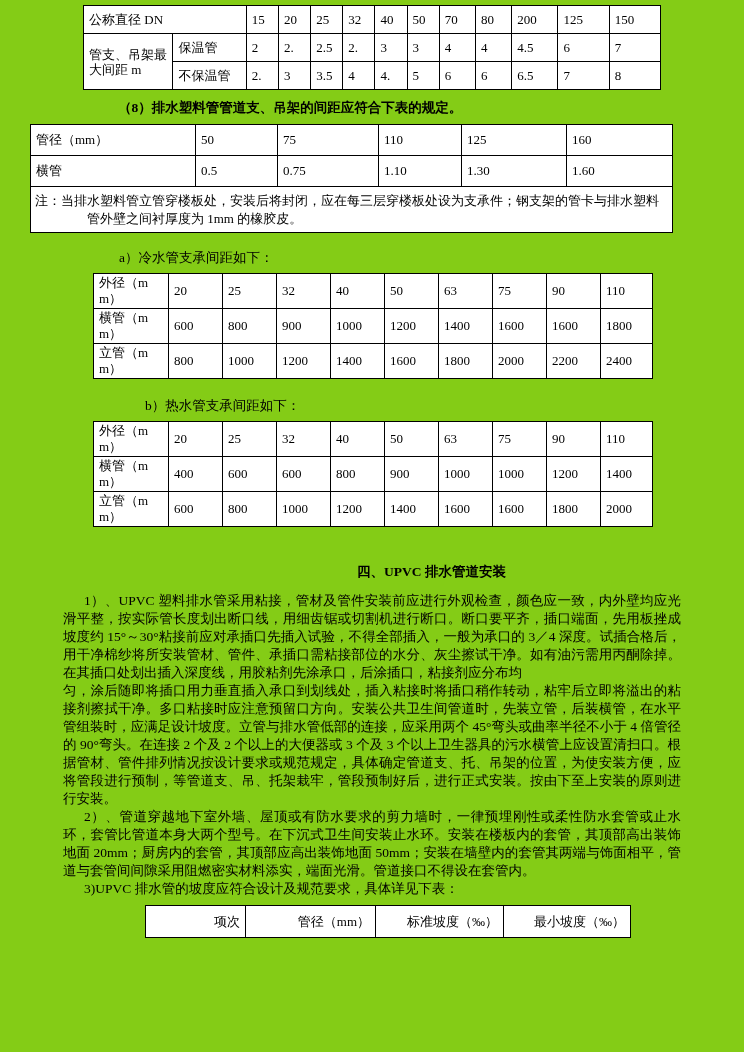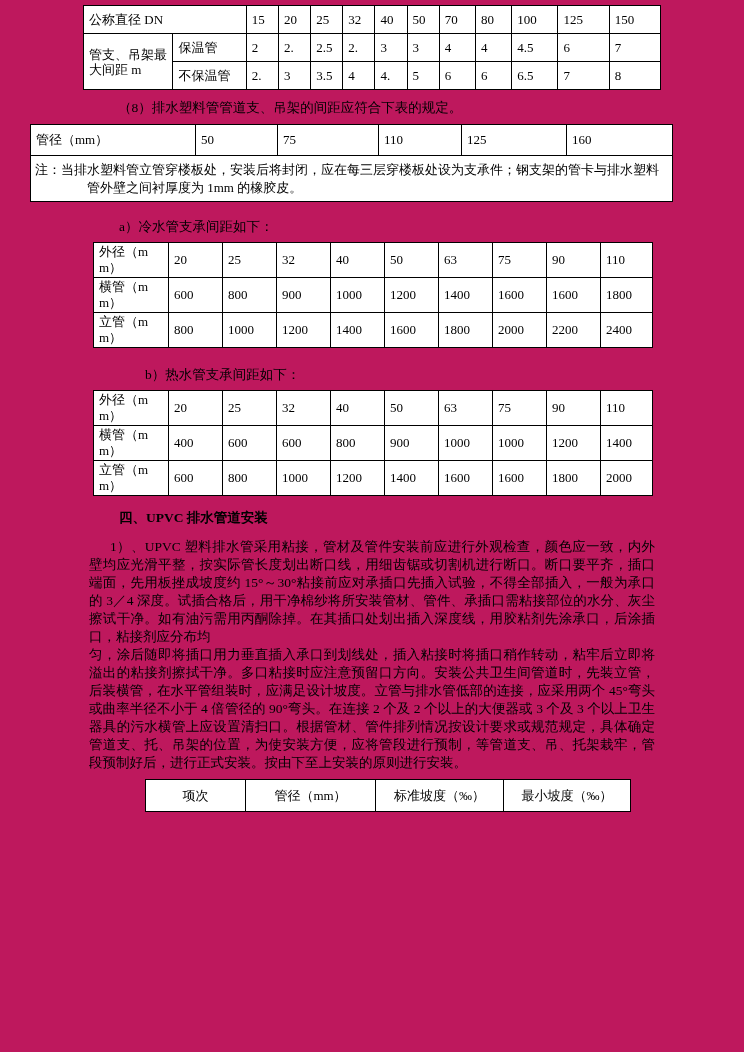--- a/index.html
+++ b/index.html
@@ -1,45 +1,45 @@
 <!DOCTYPE html>
 <html><head>
 <meta charset="utf-8">
 <style>
   * { margin:0; padding:0; box-sizing:border-box; }
   html,body { background:#888; }
   .page {
     position:relative; width:744px; height:1052px; margin:0 auto;
-    background:#be185d; color:#000; overflow:hidden;
+    background:#84cc16; color:#000; overflow:hidden;
     font-family:"Liberation Serif","DejaVu Serif",serif;
     font-size:13.5px;
   }
   table { border-collapse:collapse; table-layout:fixed; background:#fff; }
   td {
     border:1px solid #000; padding:1px 5px; font-size:13px; line-height:16px;
     vertical-align:middle; text-align:left; overflow:hidden; white-space:normal;
     word-break:break-all;
   }
   .t1 { margin:5px 0 0 83px; width:578px; }
   .t1 td { height:28px; }
   .t1 td.grp { line-height:15px; }
   .t2 { margin:7px 0 0 30px; width:642px; }
   .t2 td { height:31px; }
   .t2 td.note { height:46px; line-height:18px; padding-left:56px; text-indent:-52px; word-break:break-all; }
   .t3 { margin:6px 0 0 93px; width:559px; }
   .t3 td { height:26px; }
   .t5 { margin:7px 0 0 145px; width:485px; }
-  .t5 td { height:32px; text-align:center; }
+  .t5 td { height:32px; text-align:right; }
   .cap { line-height:18px; }
-  .p8  { margin:9px 0 0 118px; }
+  .p8  { margin:9px 0 0 118px;font-weight:bold; }
   .p9  { margin:24px 0 0 97px; }
   .pa  { margin:16px 0 0 119px; }
   .pb  { margin:18px 0 0 145px;font-family:Liberation Serif, serif; }
-  .sec { margin:13px 0 0 119px; font-weight:bold; }
-  .para { margin:0 89px; text-align:justify; line-height:18px; word-break:break-all; }
+  .sec { margin:36px 0 0 119px; font-weight:bold;text-align:center; }
+  .para { margin:0 63px; text-align:justify; line-height:18px; word-break:break-all; }
   .para.first { margin-top:11px; }
   .indent { text-indent:21px; }
 </style>
 </head>
 <body>
 
 <div class="page">
 
   <table class="t1">
     <colgroup>
@@ -61,21 +61,21 @@
         <tr>
       <td colspan="2">公称直径 DN</td>
     <td>15</td>
           <td>20</td>
           <td>25</td>
           <td>32</td>
           <td>40</td>
           <td>50</td>
           <td>70</td>
           <td>80</td>
-          <td>100</td>
+          <td>200</td>
           <td>125</td>
           <td>150</td>
         </tr>
     <tr>
       <td rowspan="2" class="grp">管支、吊架最大间距 m</td>
       <td>保温管</td>
     <td>2</td>
           <td>2.</td>
           <td>2.5</td>
           <td>2.</td>
@@ -118,20 +118,28 @@
     <tbody>
         <tr>
       <td>管径（mm）</td>
     <td>50</td>
           <td>75</td>
           <td>110</td>
           <td>125</td>
           <td>160</td>
         </tr>
     <tr>
+      <td>横管</td>
+    <td>0.5</td>
+          <td>0.75</td>
+          <td>1.10</td>
+          <td>1.30</td>
+          <td>1.60</td>
+        </tr>
+    <tr>
       <td colspan="6" class="note">注：当排水塑料管立管穿楼板处，安装后将封闭，应在每三层穿楼板处设为支承件；钢支架的管卡与排水塑料管外壁之间衬厚度为 1mm 的橡胶皮。</td>
     </tr>
   </tbody>
     </table>
 
 
   <p class="cap pa">a）冷水管支承间距如下：</p>
 
   <table class="t3">
     <colgroup>
@@ -238,20 +246,22 @@
           <td>1800</td>
           <td>2000</td>
         </tr>
   </tbody>
     </table>
 
   <p class="cap sec">四、UPVC 排水管道安装</p>
 
   <p class="para first indent">1）、UPVC 塑料排水管采用粘接，管材及管件安装前应进行外观检查，颜色应一致，内外壁均应光滑平整，按实际管长度划出断口线，用细齿锯或切割机进行断口。断口要平齐，插口端面，先用板挫成坡度约 15°～30°粘接前应对承插口先插入试验，不得全部插入，一般为承口的 3／4 深度。试插合格后，用干净棉纱将所安装管材、管件、承插口需粘接部位的水分、灰尘擦试干净。如有油污需用丙酮除掉。在其插口处划出插入深度线，用胶粘剂先涂承口，后涂插口，粘接剂应分布均</p>
   <p class="para">匀，涂后随即将插口用力垂直插入承口到划线处，插入粘接时将插口稍作转动，粘牢后立即将溢出的粘接剂擦拭干净。多口粘接时应注意预留口方向。安装公共卫生间管道时，先装立管，后装横管，在水平管组装时，应满足设计坡度。立管与排水管低部的连接，应采用两个 45°弯头或曲率半径不小于 4 倍管径的 90°弯头。在连接 2 个及 2 个以上的大便器或 3 个及 3 个以上卫生器具的污水横管上应设置清扫口。根据管材、管件排列情况按设计要求或规范规定，具体确定管道支、托、吊架的位置，为使安装方便，应将管段进行预制，等管道支、吊、托架栽牢，管段预制好后，进行正式安装。按由下至上安装的原则进行安装。</p>
+  <p class="para indent">2）、管道穿越地下室外墙、屋顶或有防水要求的剪力墙时，一律预埋刚性或柔性防水套管或止水环，套管比管道本身大两个型号。在下沉式卫生间安装止水环。安装在楼板内的套管，其顶部高出装饰地面 20mm；厨房内的套管，其顶部应高出装饰地面 50mm；安装在墙壁内的套管其两端与饰面相平，管道与套管间间隙采用阻燃密实材料添实，端面光滑。管道接口不得设在套管内。</p>
+  <p class="para indent">3)UPVC 排水管的坡度应符合设计及规范要求，具体详见下表：</p>
 
   <table class="t5">
     <colgroup>
       <col style="width:100px">
         <col style="width:130px">
         <col style="width:128px">
         <col style="width:127px">
     </colgroup>
     <tbody>
         <tr>

